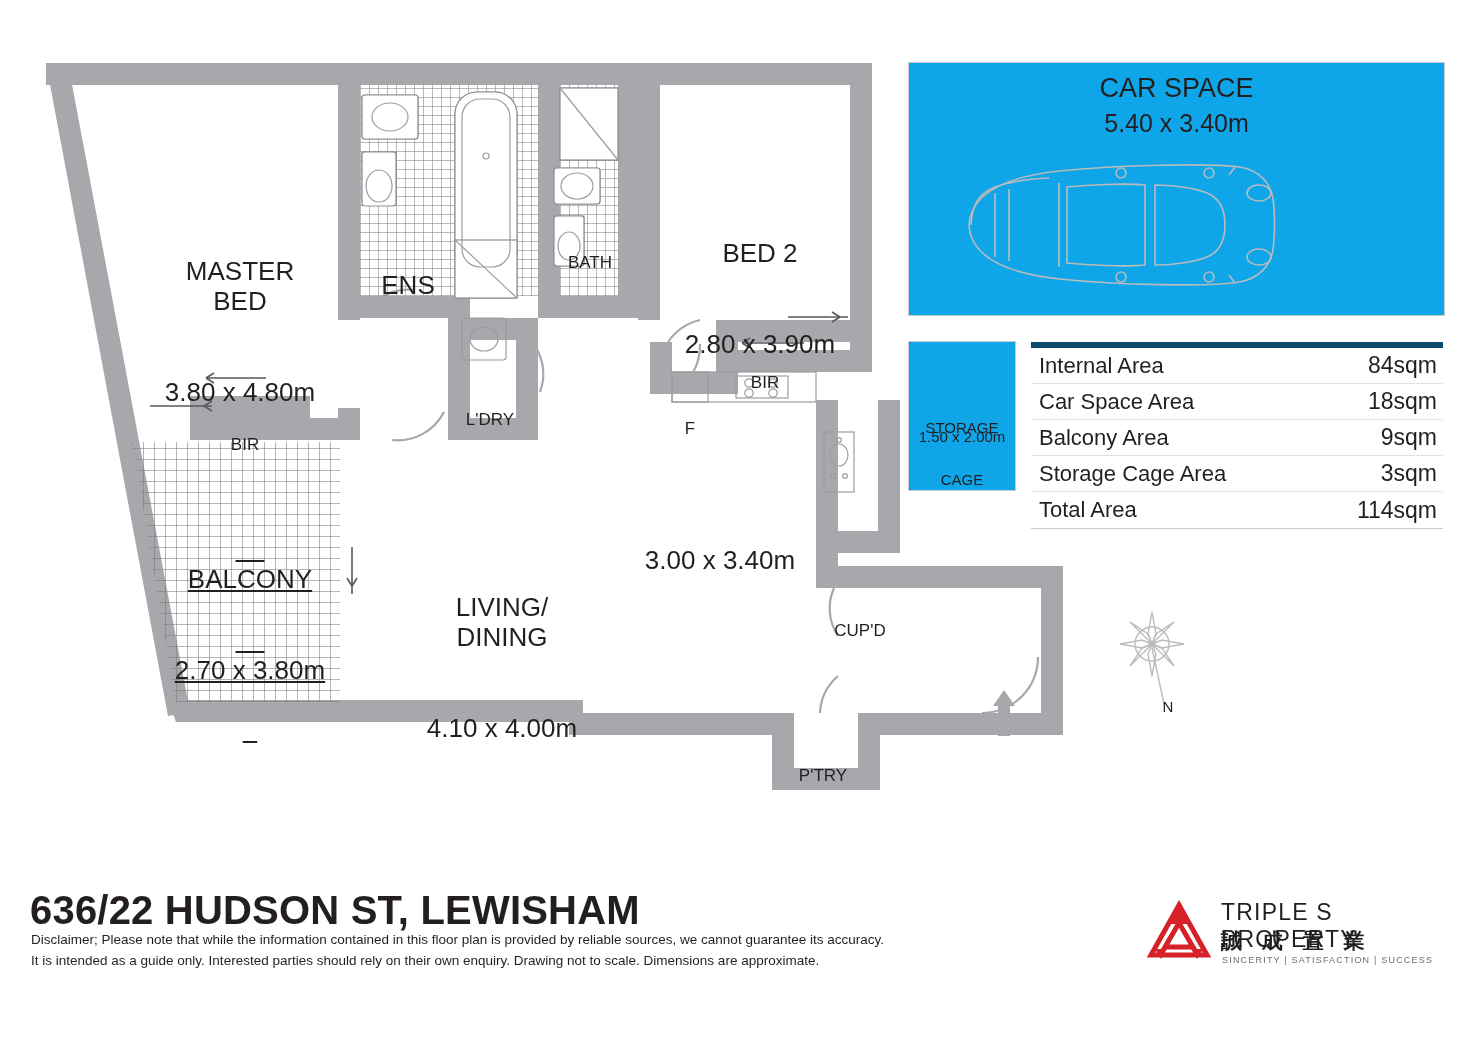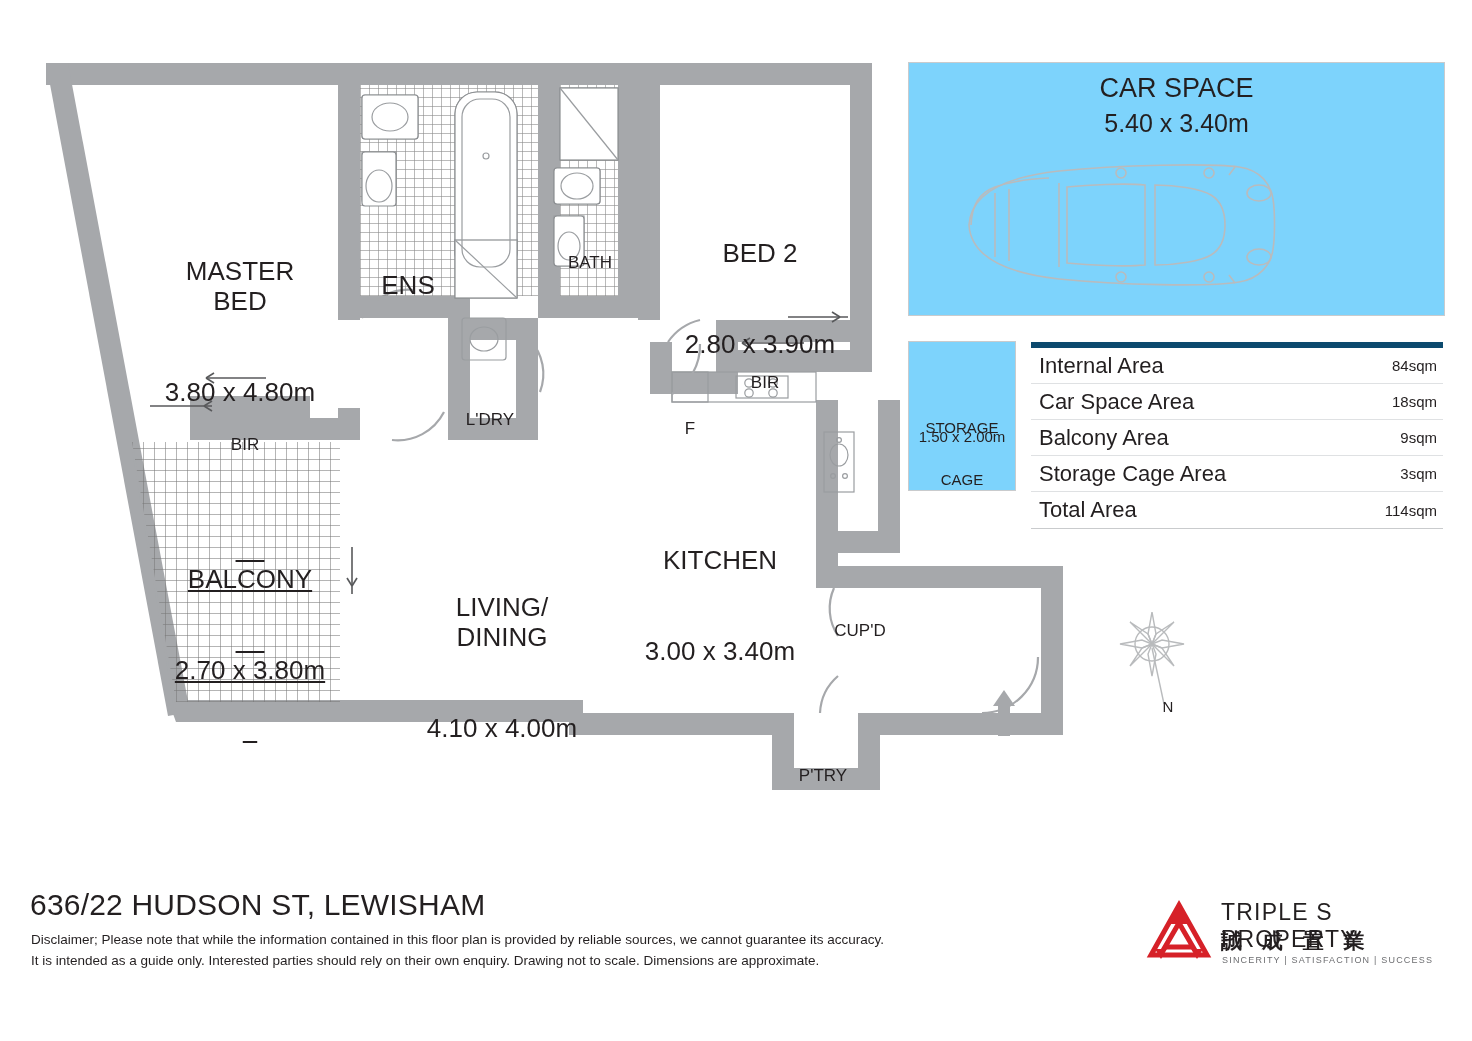--- a/index.html
+++ b/index.html
@@ -49,21 +49,21 @@
   .hatch-fine {
     position: absolute;
     background-image:
       repeating-linear-gradient(0deg, rgba(140,140,140,0.6) 0 1px, transparent 1px 9px),
       repeating-linear-gradient(90deg, rgba(140,140,140,0.6) 0 1px, transparent 1px 9px);
   }
   
   .panel {
     position: absolute;
     border: 1px solid #c9cbcd;
-    background: #7dd3fc;
+    background: #0ea5e9;
   }
   
   #area-table {
     position: absolute;
     left: 1031px;
     top: 342px;
     width: 412px;
     border-top: 6px solid #0c4a6e;
     border-bottom: 1px solid #c9cbcd;
     text-align: right;
@@ -72,28 +72,28 @@
     display: flex;
     justify-content: space-between;
     align-items: center;
     height: 36px;
     border-bottom: 1px solid #dfe1e3;
     padding: 0 6px 0 8px;
     box-sizing: border-box;
   }
   #area-table .row:last-child { border-bottom: none; }
   #area-table .k { font-size: 22px; }
-  #area-table .v { font-size: 15px; }
+  #area-table .v { font-size: 23px; }
   
   #address {
     position: absolute;
     left: 30px;
     top: 888px;
-    font-size: 30px;
-    font-weight: normal;
+    font-size: 40px;
+    font-weight: bold;
     letter-spacing: 0.2px;
   }
   #disclaimer {
     position: absolute;
     left: 31px;
     top: 930px;
     width: 920px;
     font-size: 13.5px;
     line-height: 1.55;
     color: #231f20;
@@ -349,21 +349,20 @@
 
   <div class="lbl lbl-small" style="left:720px; top:334px; width:90px;">
     <div>BIR</div>
   </div>
 
   <div class="lbl lbl-small" style="left:660px; top:380px; width:60px;">
     <div>F</div>
   </div>
 
   <div class="lbl lbl-room" style="left:600px; top:485px; width:240px;">
-    <div>KITCHEN</div>
     <div>3.00 x 3.40m</div>
   </div>
 
   <div class="lbl lbl-room" style="left:130px; top:504px; width:240px;text-decoration:underline;">
     <div>BALCONY</div>
     <div>2.70 x 3.80m</div>
   </div>
 
   <div class="lbl lbl-room" style="left:382px; top:532px; width:240px;">
     <div>LIVING/

